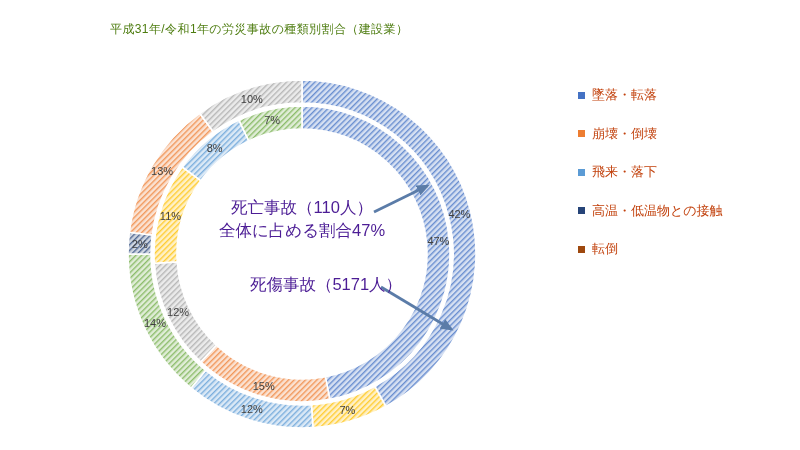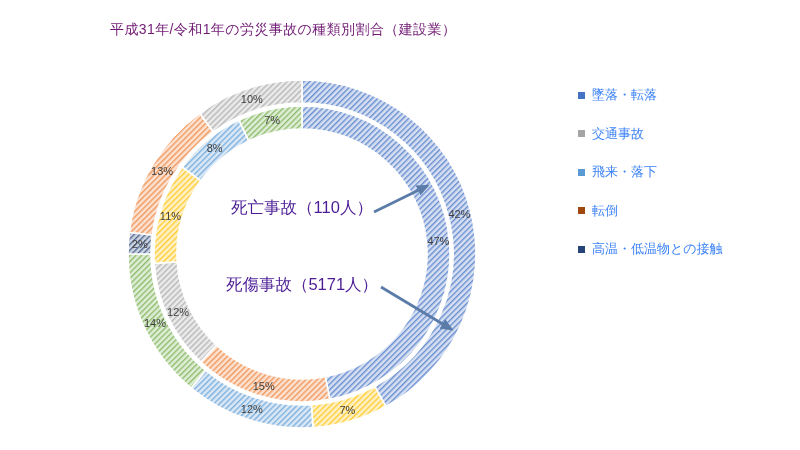--- a/index.html
+++ b/index.html
@@ -12,23 +12,23 @@
     position: relative;
     width: 800px;
     height: 450px;
     background: #ffffff;
     overflow: hidden;
   }
   .chart-title {
     position: absolute;
     left: 110px;
     top: 21px;
-    font-size: 14px;
+    font-size: 12px;
     letter-spacing: 0.4px;
-    color: #701a75;
+    color: #4d7c0f;
     white-space: nowrap;
   }
   #donut-svg {
     position: absolute;
     left: 0;
     top: 0;
   }
   .pct-label {
     font-size: 11px;
     fill: #404040;
@@ -38,40 +38,40 @@
     position: absolute;
     left: 152px;
     width: 300px;
     text-align: center;
     font-size: 16.5px;
     line-height: 23px;
     color: #4c1d95;
     white-space: nowrap;
   }
   #ann-fatal { top: 196px; }
-  #ann-injury { top: 273px; }
+  #ann-injury { top: 273px; padding-left: 24px; }
   .legend {
     position: absolute;
     left: 578px;
     top: 76px;
   }
   .legend-item {
     display: flex;
     align-items: center;
     height: 38.5px;
   }
   .legend-marker {
     width: 7px;
     height: 7px;
     margin-right: 7px;
     flex: none;
   }
   .legend-label {
     font-size: 13px;
-    color: #3b82f6;
+    color: #c2410c;
     white-space: nowrap;
   }
 </style>
 </head>
 <body>
 
 <div class="stage">
 
   <svg id="donut-svg" width="800" height="450" viewBox="0 0 800 450">
       <defs>
@@ -134,42 +134,43 @@
       <text x="162.1294206118592" y="171.28076994056462" text-anchor="middle" dominant-baseline="central" class="pct-label" fill="#404040">13%</text>
       <text x="251.784738414071" y="99.45331610203755" text-anchor="middle" dominant-baseline="central" class="pct-label" fill="#404040">10%</text>
       <line x1="374" y1="212" x2="427" y2="186" stroke="#5B7CA8" stroke-width="2.8" marker-end="url(#arrowhead)"></line>
       <line x1="381" y1="287" x2="451" y2="329" stroke="#5B7CA8" stroke-width="2.8" marker-end="url(#arrowhead)"></line>
     </svg>
 
   <div class="chart-title">平成31年/令和1年の労災事故の種類別割合（建設業）</div>
 
   <div class="annotation" id="ann-fatal">
     <div>死亡事故（110人）</div>
+    <div>全体に占める割合47%</div>
   </div>
 
   <div class="annotation" id="ann-injury">
     <div>死傷事故（5171人）</div>
   </div>
 
   <div class="legend" id="legend">
       <div class="legend-item">
         <span class="legend-marker" style="background: rgb(68, 114, 196);"></span>
         <span class="legend-label">墜落・転落</span>
       </div>
       <div class="legend-item">
-        <span class="legend-marker" style="background: rgb(165, 165, 165);"></span>
-        <span class="legend-label">交通事故</span>
+        <span class="legend-marker" style="background: rgb(237, 125, 49);"></span>
+        <span class="legend-label">崩壊・倒壊</span>
       </div>
       <div class="legend-item">
         <span class="legend-marker" style="background: rgb(91, 155, 213);"></span>
         <span class="legend-label">飛来・落下</span>
       </div>
       <div class="legend-item">
+        <span class="legend-marker" style="background: rgb(38, 68, 120);"></span>
+        <span class="legend-label">高温・低温物との接触</span>
+      </div>
+      <div class="legend-item">
         <span class="legend-marker" style="background: rgb(158, 72, 14);"></span>
         <span class="legend-label">転倒</span>
-      </div>
-      <div class="legend-item">
-        <span class="legend-marker" style="background: rgb(38, 68, 120);"></span>
-        <span class="legend-label">高温・低温物との接触</span>
       </div>
     </div>
 
 </div>
 
 </body></html>

